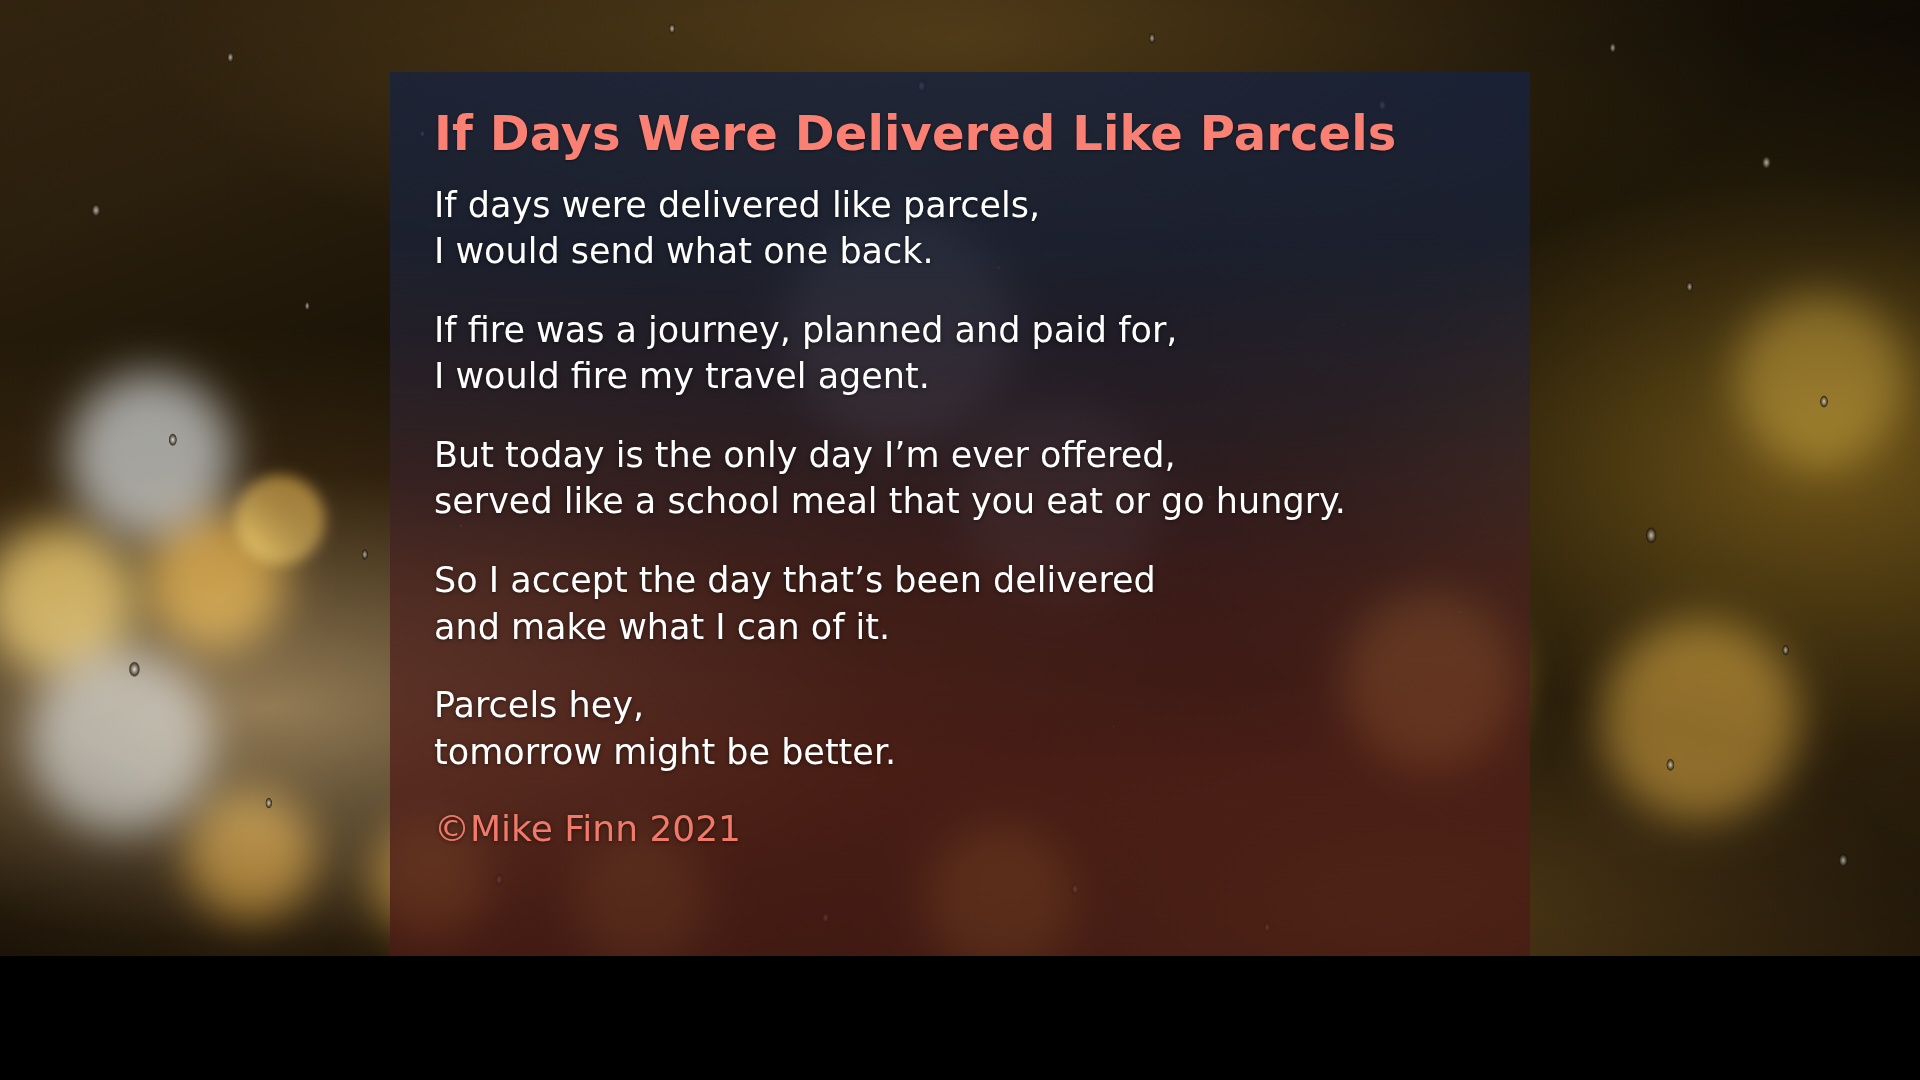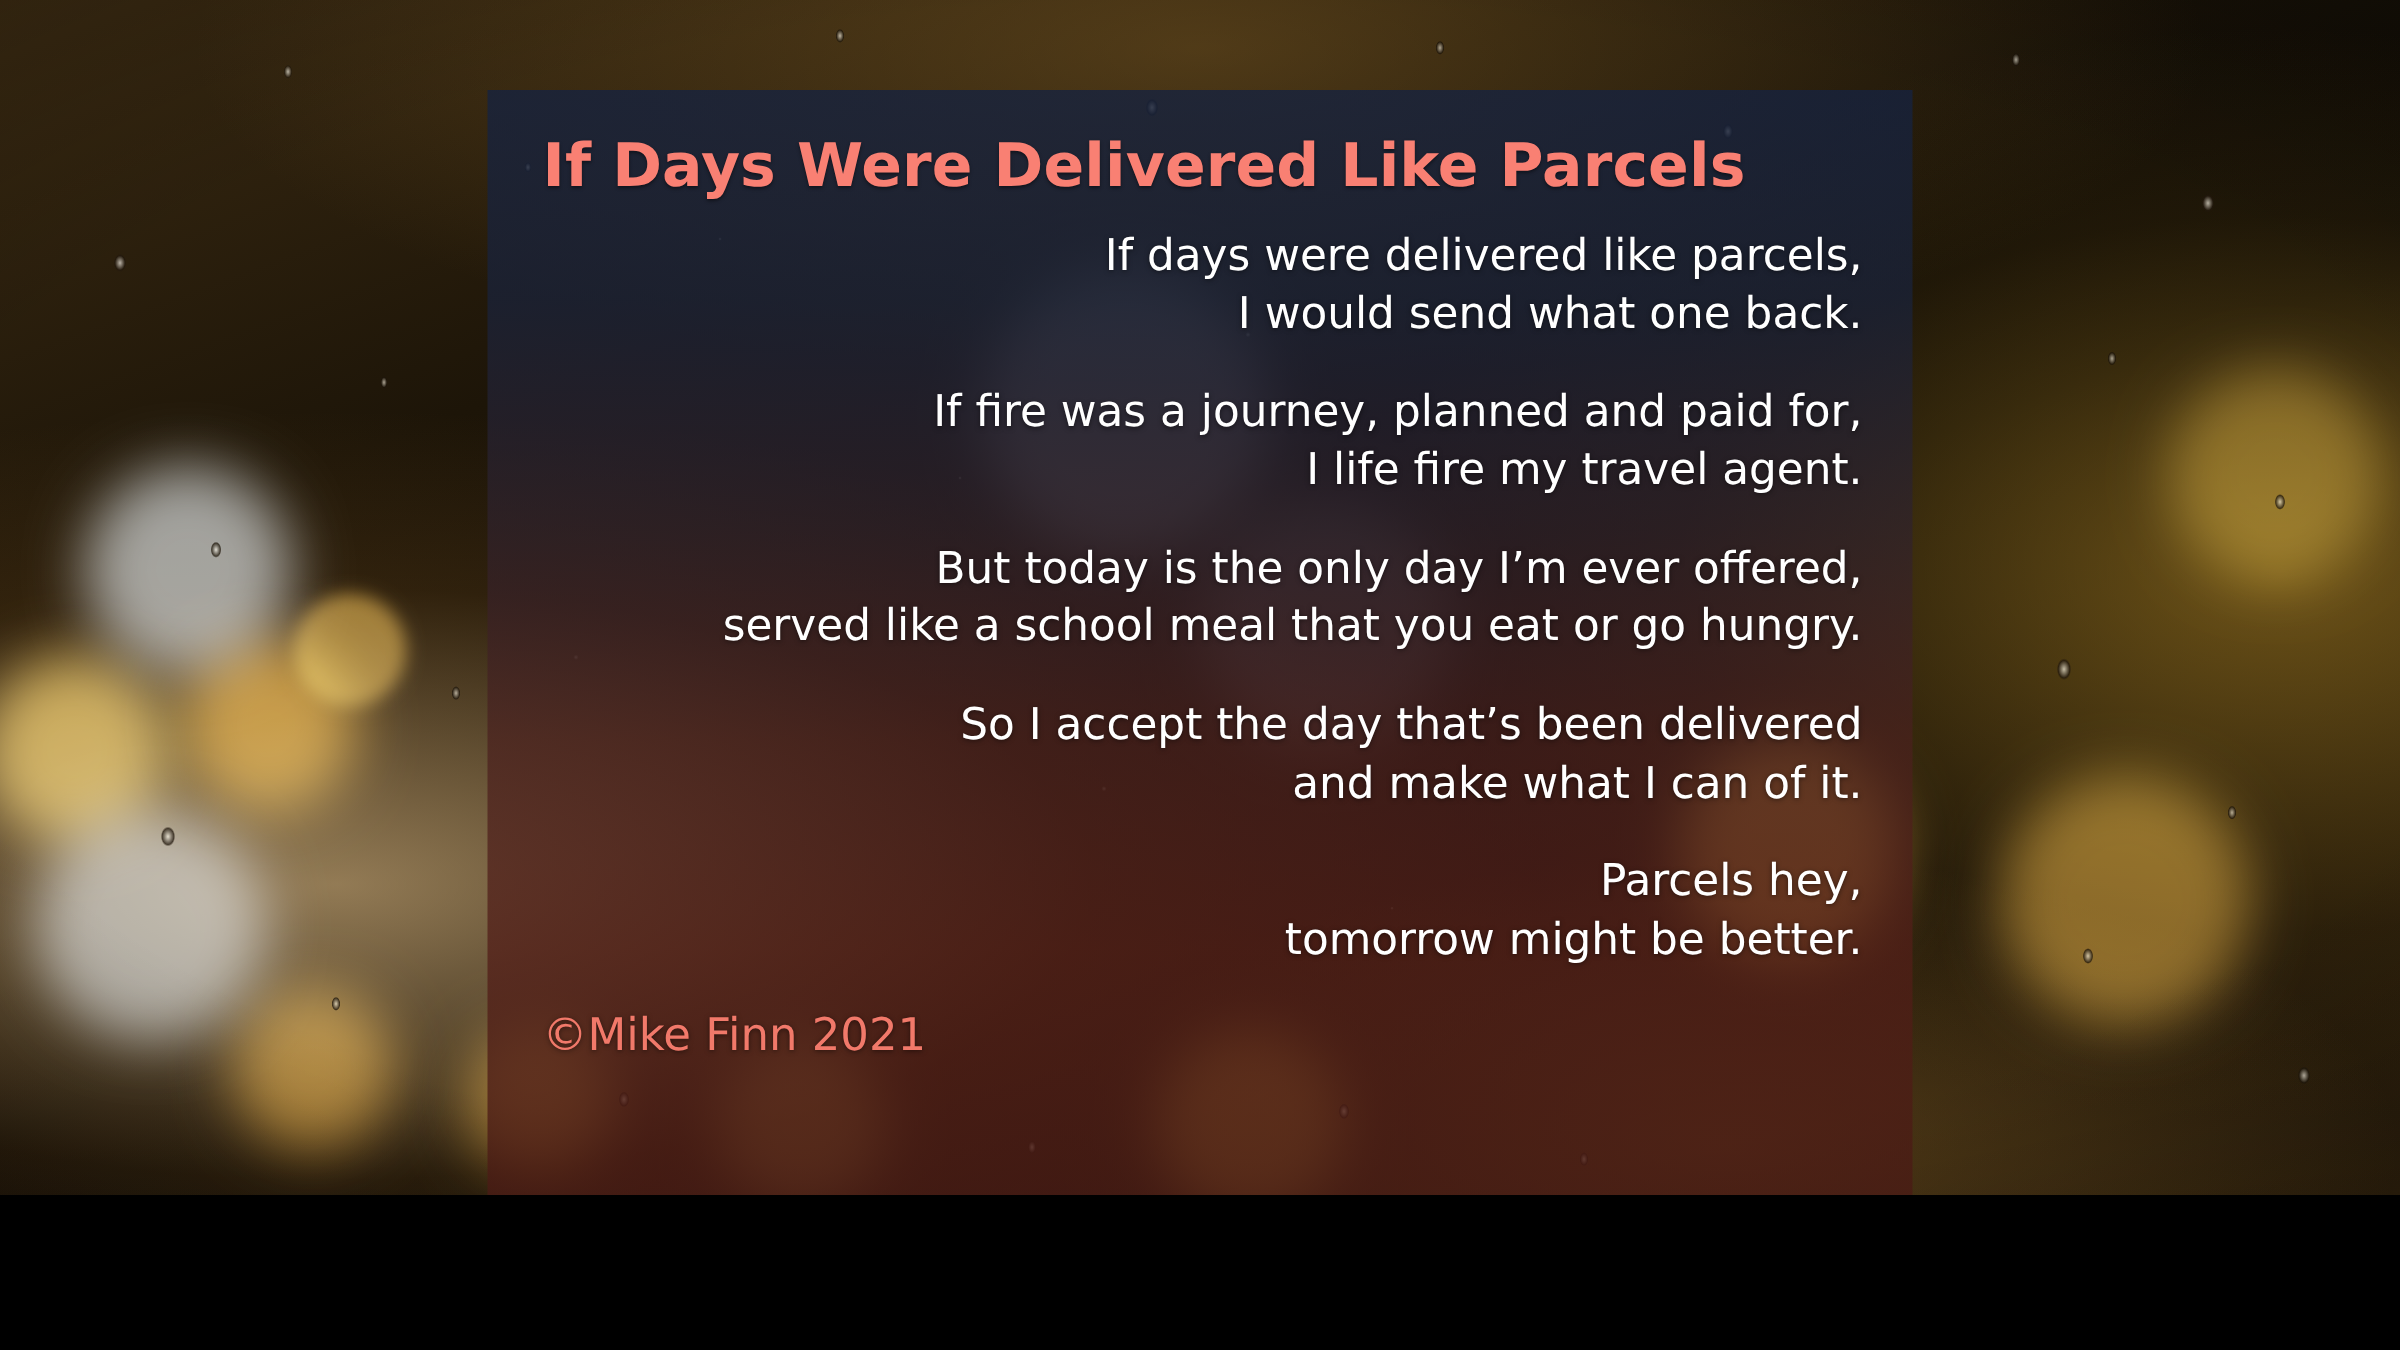--- a/index.html
+++ b/index.html
@@ -112,21 +112,20 @@
     font-weight: bold;
     font-size: 48px;
     line-height: 1.16;
     letter-spacing: 0.1px;
     margin: 0 0 20px 0;
     padding-left: 18px;
     text-shadow: 0 1px 3px rgba(0,0,0,0.45);
   }
   #poem-body {
     padding-left: 18px;
-    text-align: right;
   }
   .stanza { margin: 0 0 32px 0; }
   .line {
     color: #ffffff;
     font-size: 35px;
     line-height: 1.33;
     white-space: pre;
     text-shadow: 0 1px 4px rgba(0,0,0,0.5);
   }
   #poem-credit {
@@ -166,21 +165,21 @@
 
   <div id="poem-card">
     <h1 id="poem-title">If Days Were Delivered Like Parcels</h1>
     <div id="poem-body">
         <div class="stanza">
           <div class="line">If days were delivered like parcels,</div>
           <div class="line">I would send what one back.</div>
         </div>
         <div class="stanza">
           <div class="line">If fire was a journey, planned and paid for,</div>
-          <div class="line">I life fire my travel agent.</div>
+          <div class="line">I would fire my travel agent.</div>
         </div>
         <div class="stanza">
           <div class="line">But today is the only day I’m ever offered,</div>
           <div class="line">served like a school meal that you eat or go hungry.</div>
         </div>
         <div class="stanza">
           <div class="line">So I accept the day that’s been delivered</div>
           <div class="line">and make what I can of it.</div>
         </div>
         <div class="stanza">

